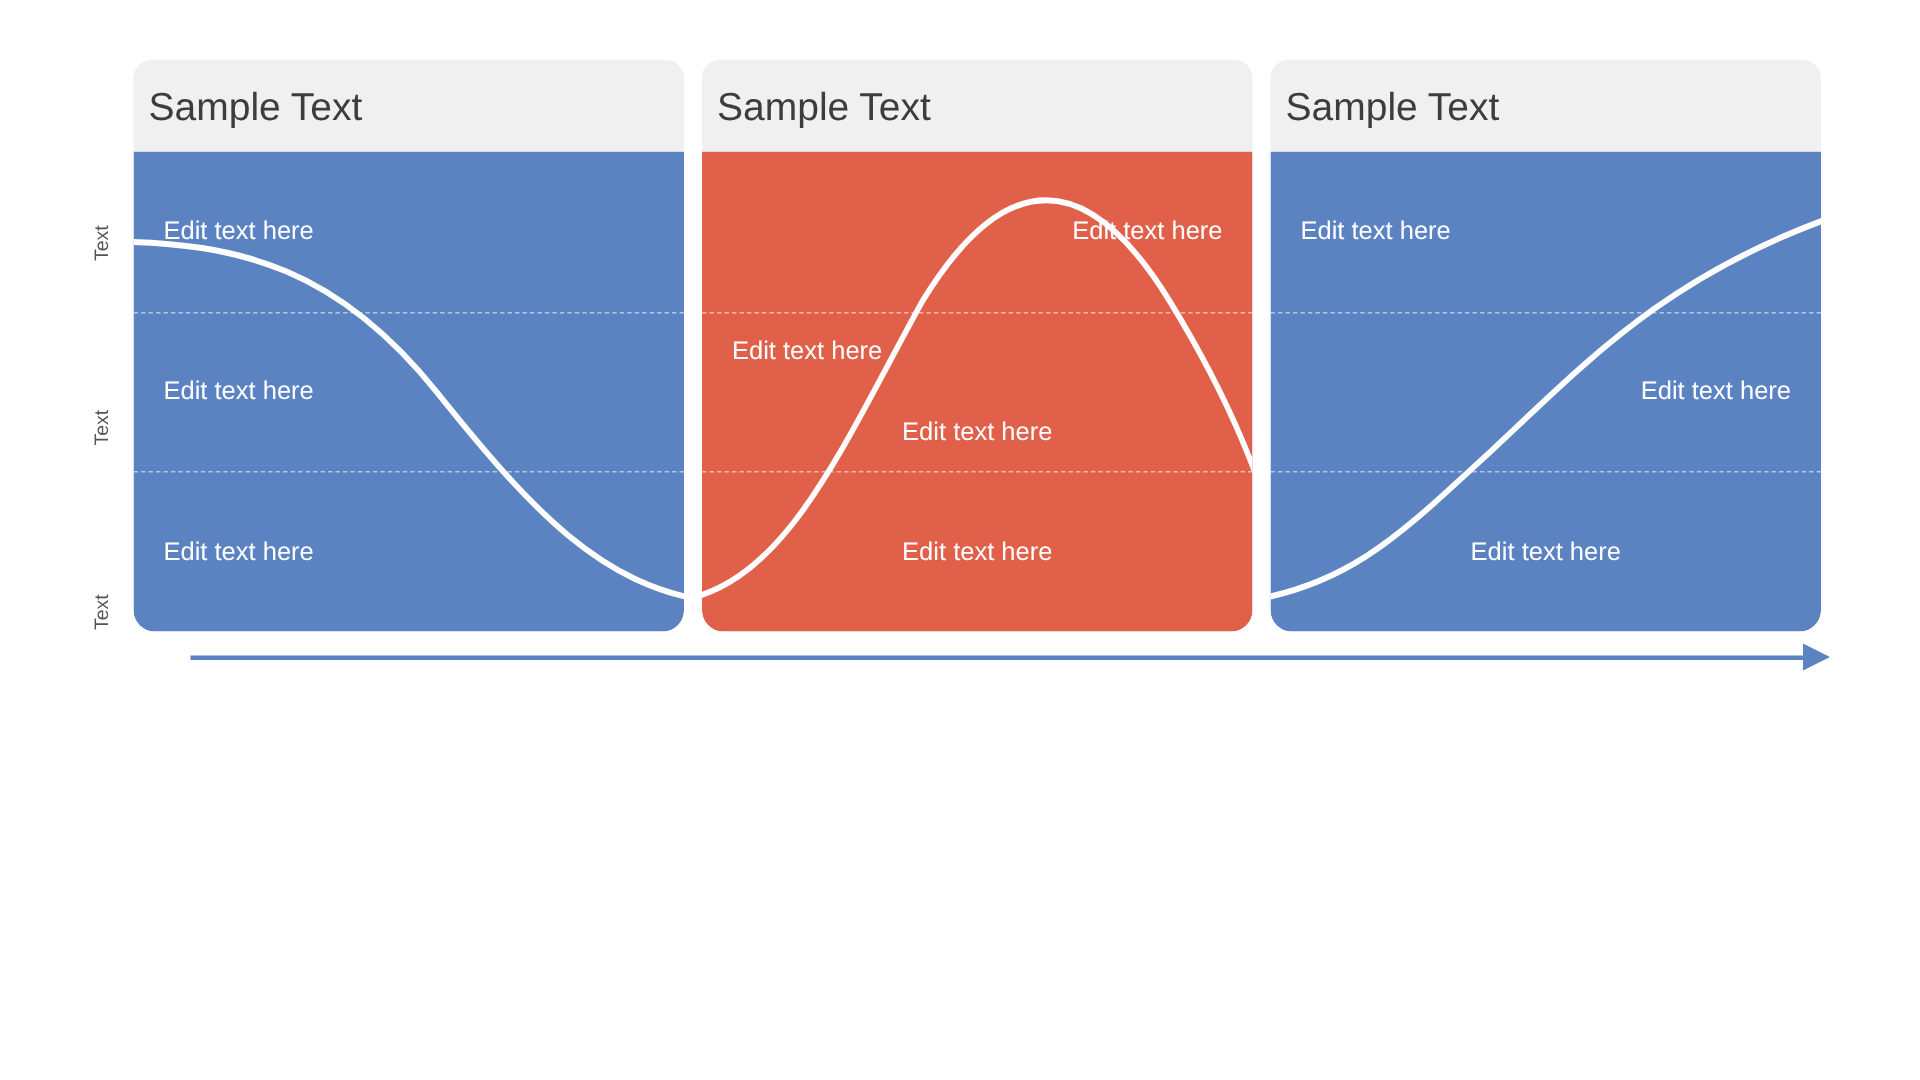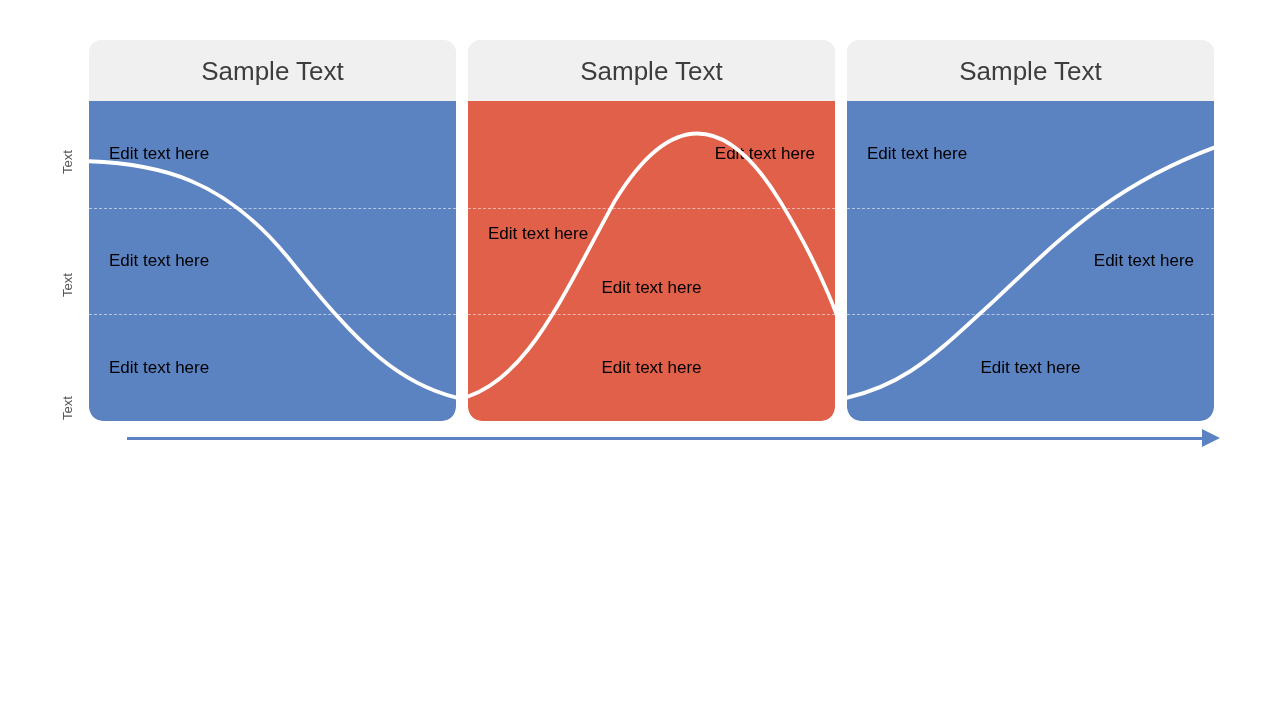--- a/index.html
+++ b/index.html
@@ -60,21 +60,20 @@
     }
     .stage-col {
       flex: 1;
       display: flex;
       flex-direction: column;
       position: relative;
     }
     .stage-header {
       background: #f0f0f0;
       border-radius: 12px 12px 0 0;
-      text-align: center;
       padding: 16px 10px 14px 10px;
       font-size: 26px;
       font-weight: 500;
       color: #3d3d3d;
       margin: 0 6px;
     }
     .stage-body {
       position: relative;
       height: 320px;
       margin: 0 6px;
@@ -111,21 +110,21 @@
     .stage-text-row {
       flex: 1;
       display: flex;
       align-items: center;
       padding: 0 20px;
     }
     .stage-text-row.right { justify-content: flex-end; }
     .stage-text-row.center { justify-content: center; }
     .stage-text-row.left { justify-content: flex-start; }
     .edit-text {
-      color: #000000;
+      color: #ffffff;
       font-size: 17px;
       font-weight: 400;
     }
 
     
     .wave-svg {
       position: absolute;
       top: 0; left: 0; right: 0; bottom: 0;
       width: 100%; height: 100%;
       z-index: 4;

